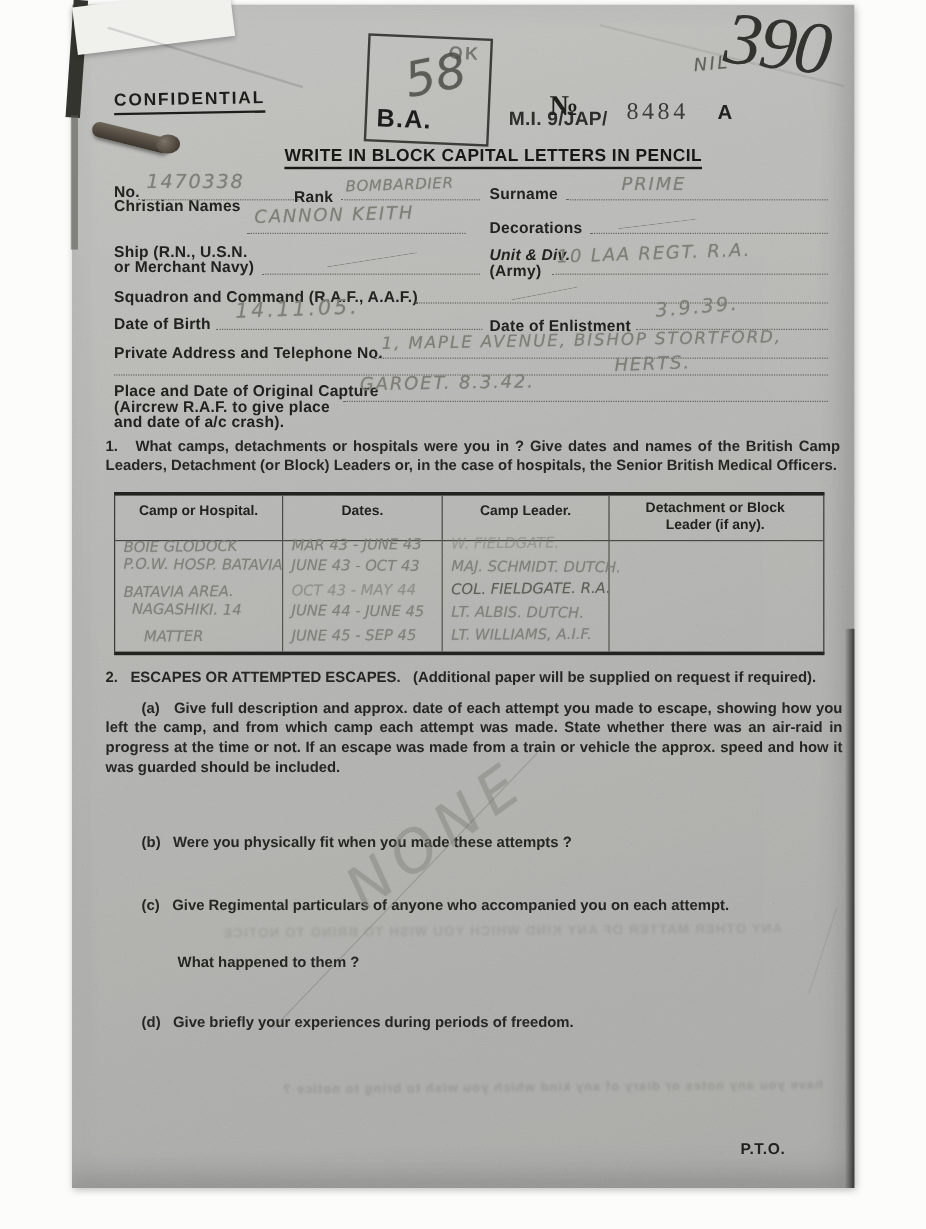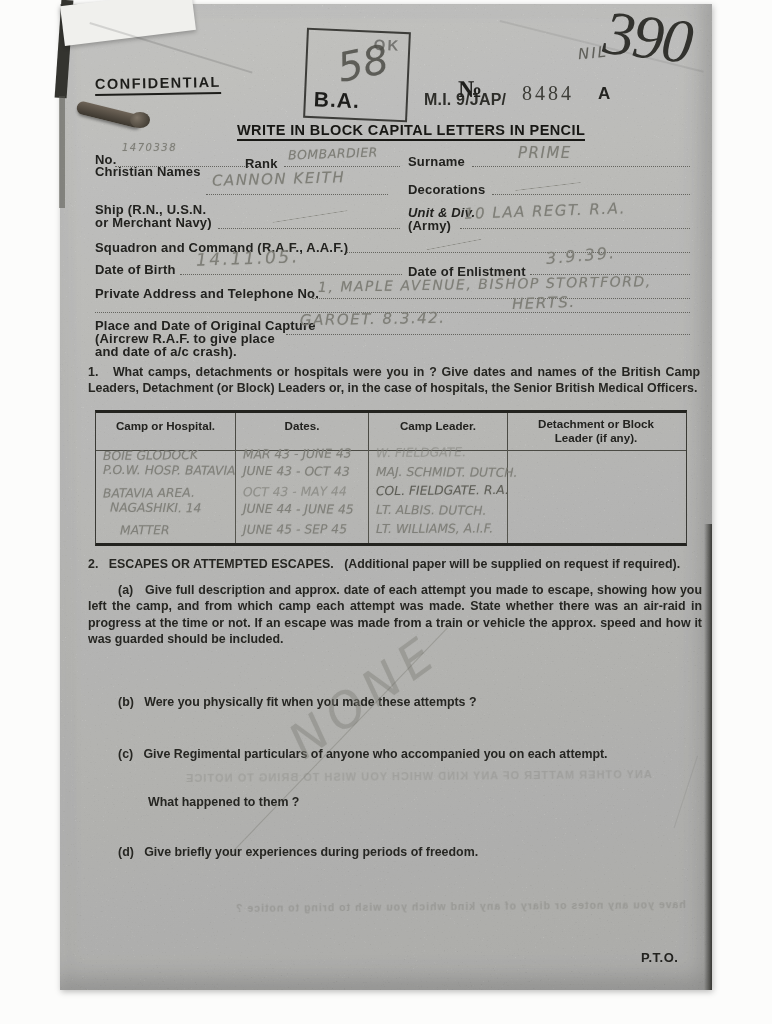--- a/index.html
+++ b/index.html
@@ -78,21 +78,21 @@
     <span style="position:absolute;left:462px;top:78px;font-family:'Liberation Serif',serif;font-size:20px;letter-spacing:3px;color:#3d3d38;">8484</span>
     <span class="lbl" style="left:538px;top:80px;font-size:17px;">A</span>
 
     <span class="hand" style="left:518px;top:40px;font-size:15px;color:#50504a;transform:rotate(-5deg);letter-spacing:2px;opacity:.85;">NIL</span>
     <span style="position:absolute;left:544px;top:-2px;font-family:'Liberation Serif',serif;font-style:italic;font-size:62px;color:#32322e;transform:rotate(7deg);letter-spacing:-2px;">390</span>
 
     <div class="lbl" style="left:177px;top:118px;font-size:14.5px;letter-spacing:.4px;border-bottom:2px solid #171714;padding-bottom:1px;color:#171714;">WRITE IN BLOCK CAPITAL LETTERS IN PENCIL</div>
 
     <span class="lbl" style="left:35px;top:148px;">No.</span>
     <div class="pline" style="left:55px;top:162px;width:134px;"></div>
-    <span class="hand" style="left:62px;top:138px;font-size:10px;">1470338</span>
+    <span class="hand" style="left:62px;top:138px;font-size:16px;">1470338</span>
 
     <span class="lbl" style="left:185px;top:152px;">Rank</span>
     <div class="pline" style="left:224px;top:162px;width:116px;"></div>
     <span class="hand" style="left:228px;top:142px;font-size:12.5px;letter-spacing:.5px;transform:rotate(-2deg);">BOMBARDIER</span>
 
     <span class="lbl" style="left:348px;top:150px;text-align:center;">Surname</span>
     <div class="pline" style="left:412px;top:162px;width:218px;"></div>
     <span class="hand" style="left:458px;top:140px;font-size:15px;">PRIME</span>
 
     <span class="lbl" style="left:35px;top:160px;">Christian Names</span>
@@ -217,15 +217,15 @@
     </div>
 
 
     <span class="hand" style="left:218px;top:664px;font-size:48px;letter-spacing:8px;color:#7f7f78;opacity:.45;transform:rotate(-36deg);">NONE</span>
     <div class="mark" style="left:388px;top:624px;width:318px;transform:rotate(133.8deg);opacity:.55;"></div>
     <div class="mark" style="left:638px;top:752px;width:76px;transform:rotate(108deg);opacity:.3;"></div>
 
     <span class="bleed" style="left:125px;top:766px;opacity:.22;">ANY OTHER MATTER OF ANY KIND WHICH YOU WISH TO BRING TO NOTICE</span>
     <span class="bleed" style="left:175px;top:896px;font-size:10.5px;opacity:.3;">have you any notes or diary of any kind which you wish to bring to notice ?</span>
 
-    <span class="lbl" style="left:552px;top:946px;font-size:13px;letter-spacing:.5px;padding-left:29px;">P.T.O.</span>
+    <span class="lbl" style="left:528px;top:946px;font-size:13px;letter-spacing:.5px;padding-left:29px;">P.T.O.</span>
   </div>
 </div>
 
 </body></html>

